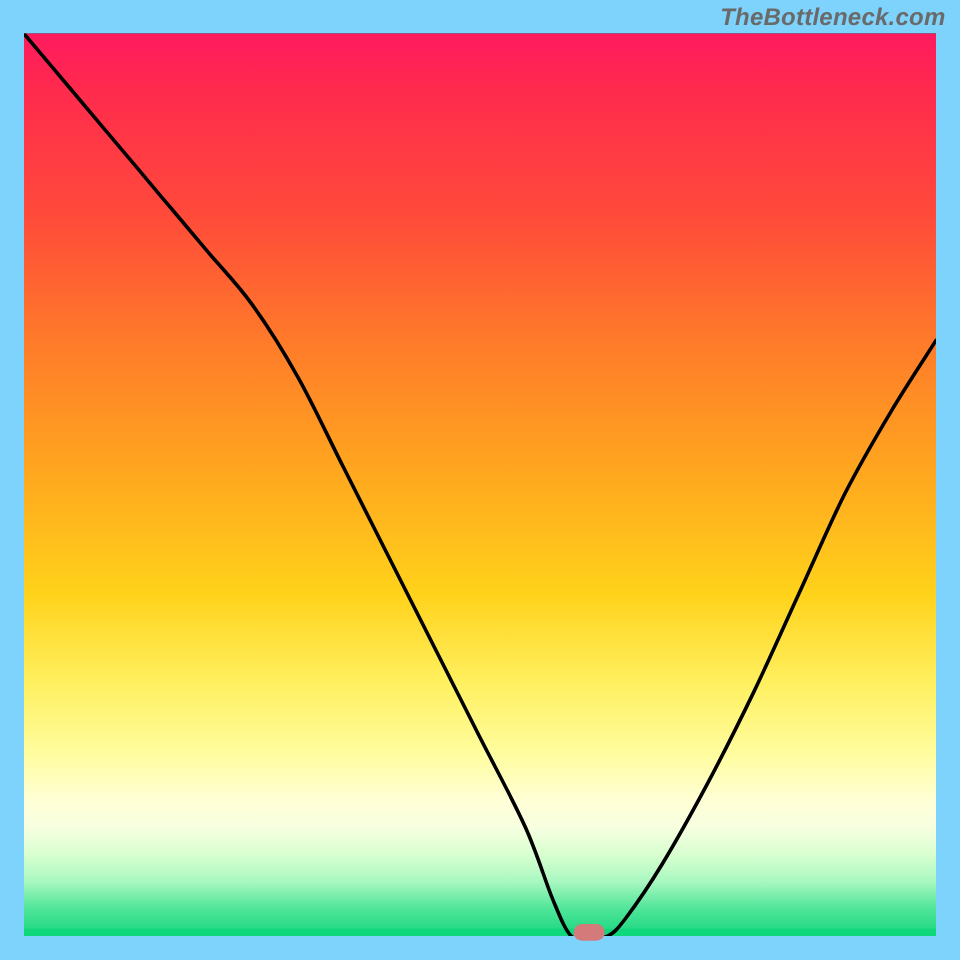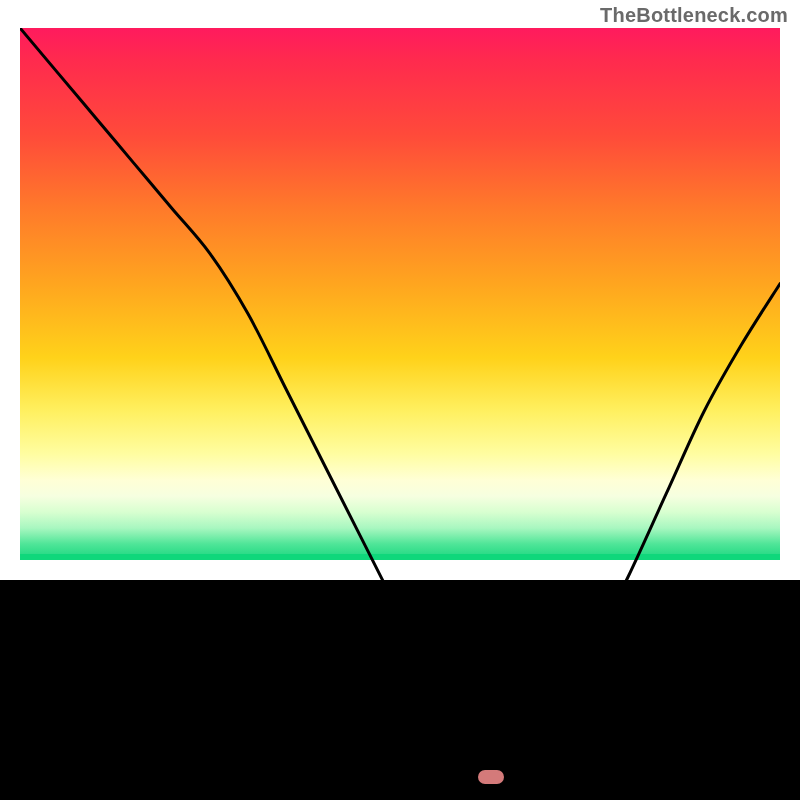--- a/index.html
+++ b/index.html
@@ -7,22 +7,23 @@
     padding: 0;
     width: 800px;
     height: 800px;
     background: #000;
     overflow: hidden;
     font-family: Arial, Helvetica, sans-serif;
   }
   .frame {
     position: relative;
     width: 800px;
-    height: 580px;
-    background: #ffffff;
+    height: 800px;
+    background: #7dd3fc;
+    font-style: italic;
   }
   .watermark {
     position: absolute;
     top: 4px;
     right: 12px;
     color: #6a6a6a;
     font-size: 20px;
     font-weight: 600;
     letter-spacing: 0.2px;
     z-index: 10;

